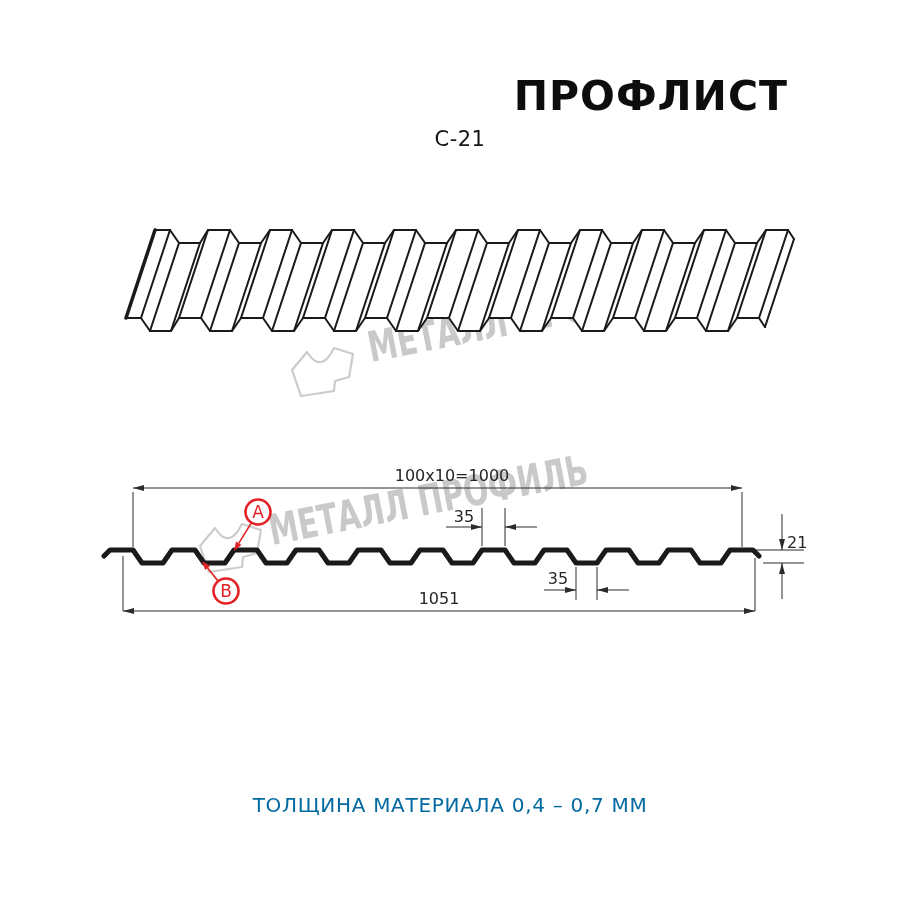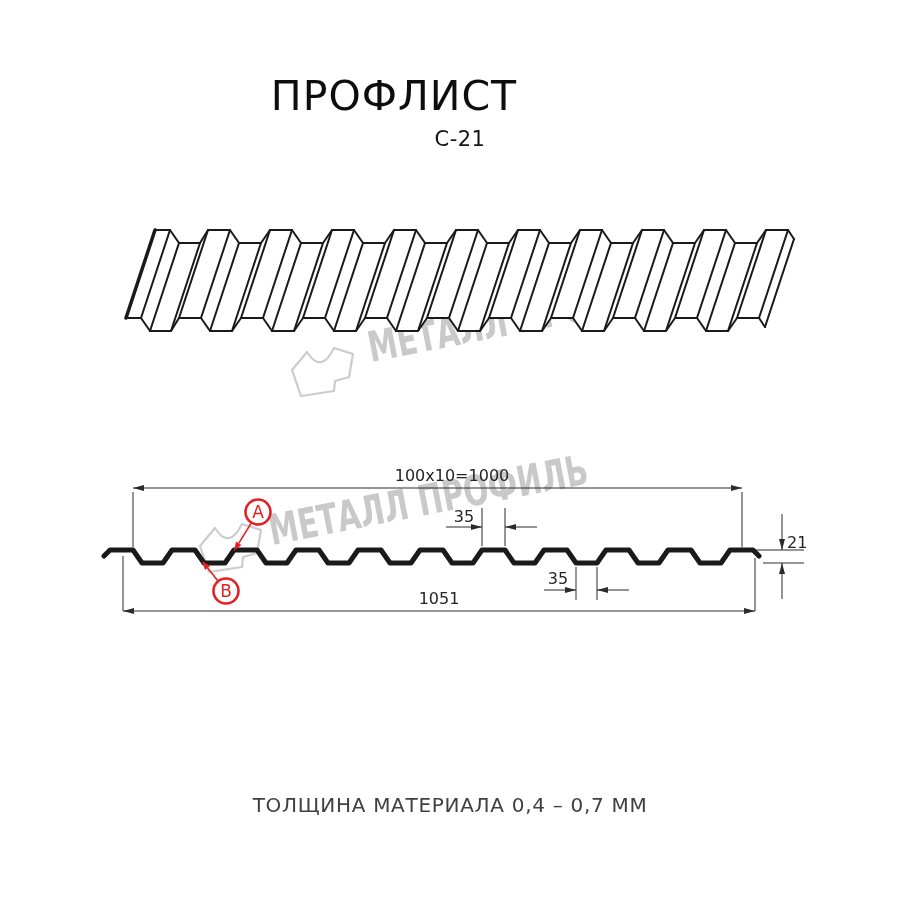--- a/index.html
+++ b/index.html
@@ -5,35 +5,35 @@
   html,body{margin:0;padding:0;background:#ffffff;}
   .page{
     position:relative;
     width:900px;height:900px;
     background:#ffffff;
     overflow:hidden;
     font-family:"DejaVu Sans", sans-serif;
   }
   .title{
     position:absolute;top:76px;left:0;width:788px;
-    text-align:center;
-    font-size:41px;font-weight:400;letter-spacing:1px;
+    text-align:right;
+    font-size:41px;font-weight:700;letter-spacing:1px;
     color:#0d0d0d;line-height:1.0;
   }
   .subtitle{
     position:absolute;top:129px;left:0;width:900px;
     text-align:center;
     font-size:21px;font-weight:500;letter-spacing:0.5px;
     color:#141414;line-height:1.0;padding-left:10px;
   }
   .footer-note{
     position:absolute;top:793px;left:0;width:900px;
     text-align:center;
     font-size:20px;font-weight:500;letter-spacing:0.7px;
-    color:#404040;line-height:1.2;
+    color:#0369a1;line-height:1.2;
   }
   .drawing-svg{position:absolute;left:0;top:0;}
   .dim-text{
     font-family:"DejaVu Sans", sans-serif;
     font-size:16px;fill:#252525;
   }
   .callout-text{
     font-family:"DejaVu Sans", sans-serif;
     font-size:17px;
   }

